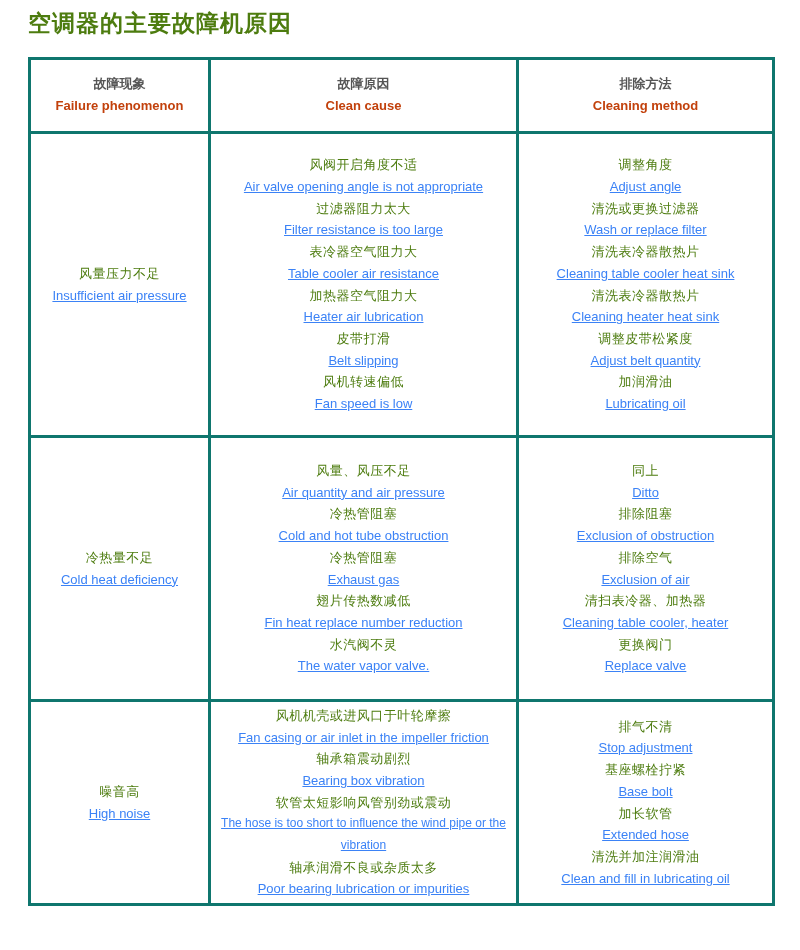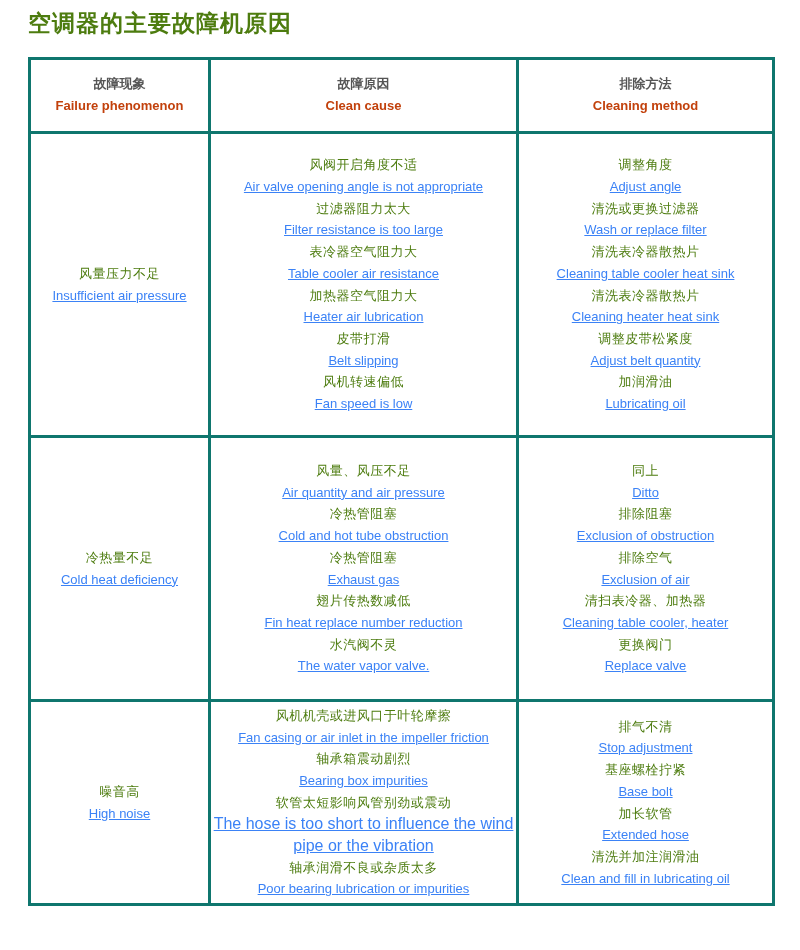--- a/index.html
+++ b/index.html
@@ -66,21 +66,21 @@
     color: #4d7c0f;
     line-height: 21.7px;
     letter-spacing: 0.5px;
   }
   .en {
     font-size: 13px;
     color: #3b82f6;
     line-height: 21.7px;
     text-decoration: underline;
   }
-  .en.tight { font-size: 16px; }
+  .en.tight { font-size: 12px; }
 </style>
 </head>
 <body>
 
 <div class="page">
   <div class="title-zh">空调器的主要故障机原因</div>
 
   <table class="fault-table">
     <colgroup>
       <col class="c1">
@@ -170,21 +170,21 @@
         </tr>
         <tr class="r2">
           <td>
             <div class="zh">噪音高</div>
             <div class="en">High noise</div>
           </td>
           <td>
             <div class="zh">风机机壳或进风口于叶轮摩擦</div>
             <div class="en">Fan casing or air inlet in the impeller friction</div>
             <div class="zh">轴承箱震动剧烈</div>
-            <div class="en">Bearing box impurities</div>
+            <div class="en">Bearing box vibration</div>
             <div class="zh">软管太短影响风管别劲或震动</div>
             <div class="en tight">The hose is too short to influence the wind pipe or the vibration</div>
             <div class="zh">轴承润滑不良或杂质太多</div>
             <div class="en">Poor bearing lubrication or impurities</div>
           </td>
           <td>
             <div class="zh">排气不清</div>
             <div class="en">Stop adjustment</div>
             <div class="zh">基座螺栓拧紧</div>
             <div class="en">Base bolt</div>

